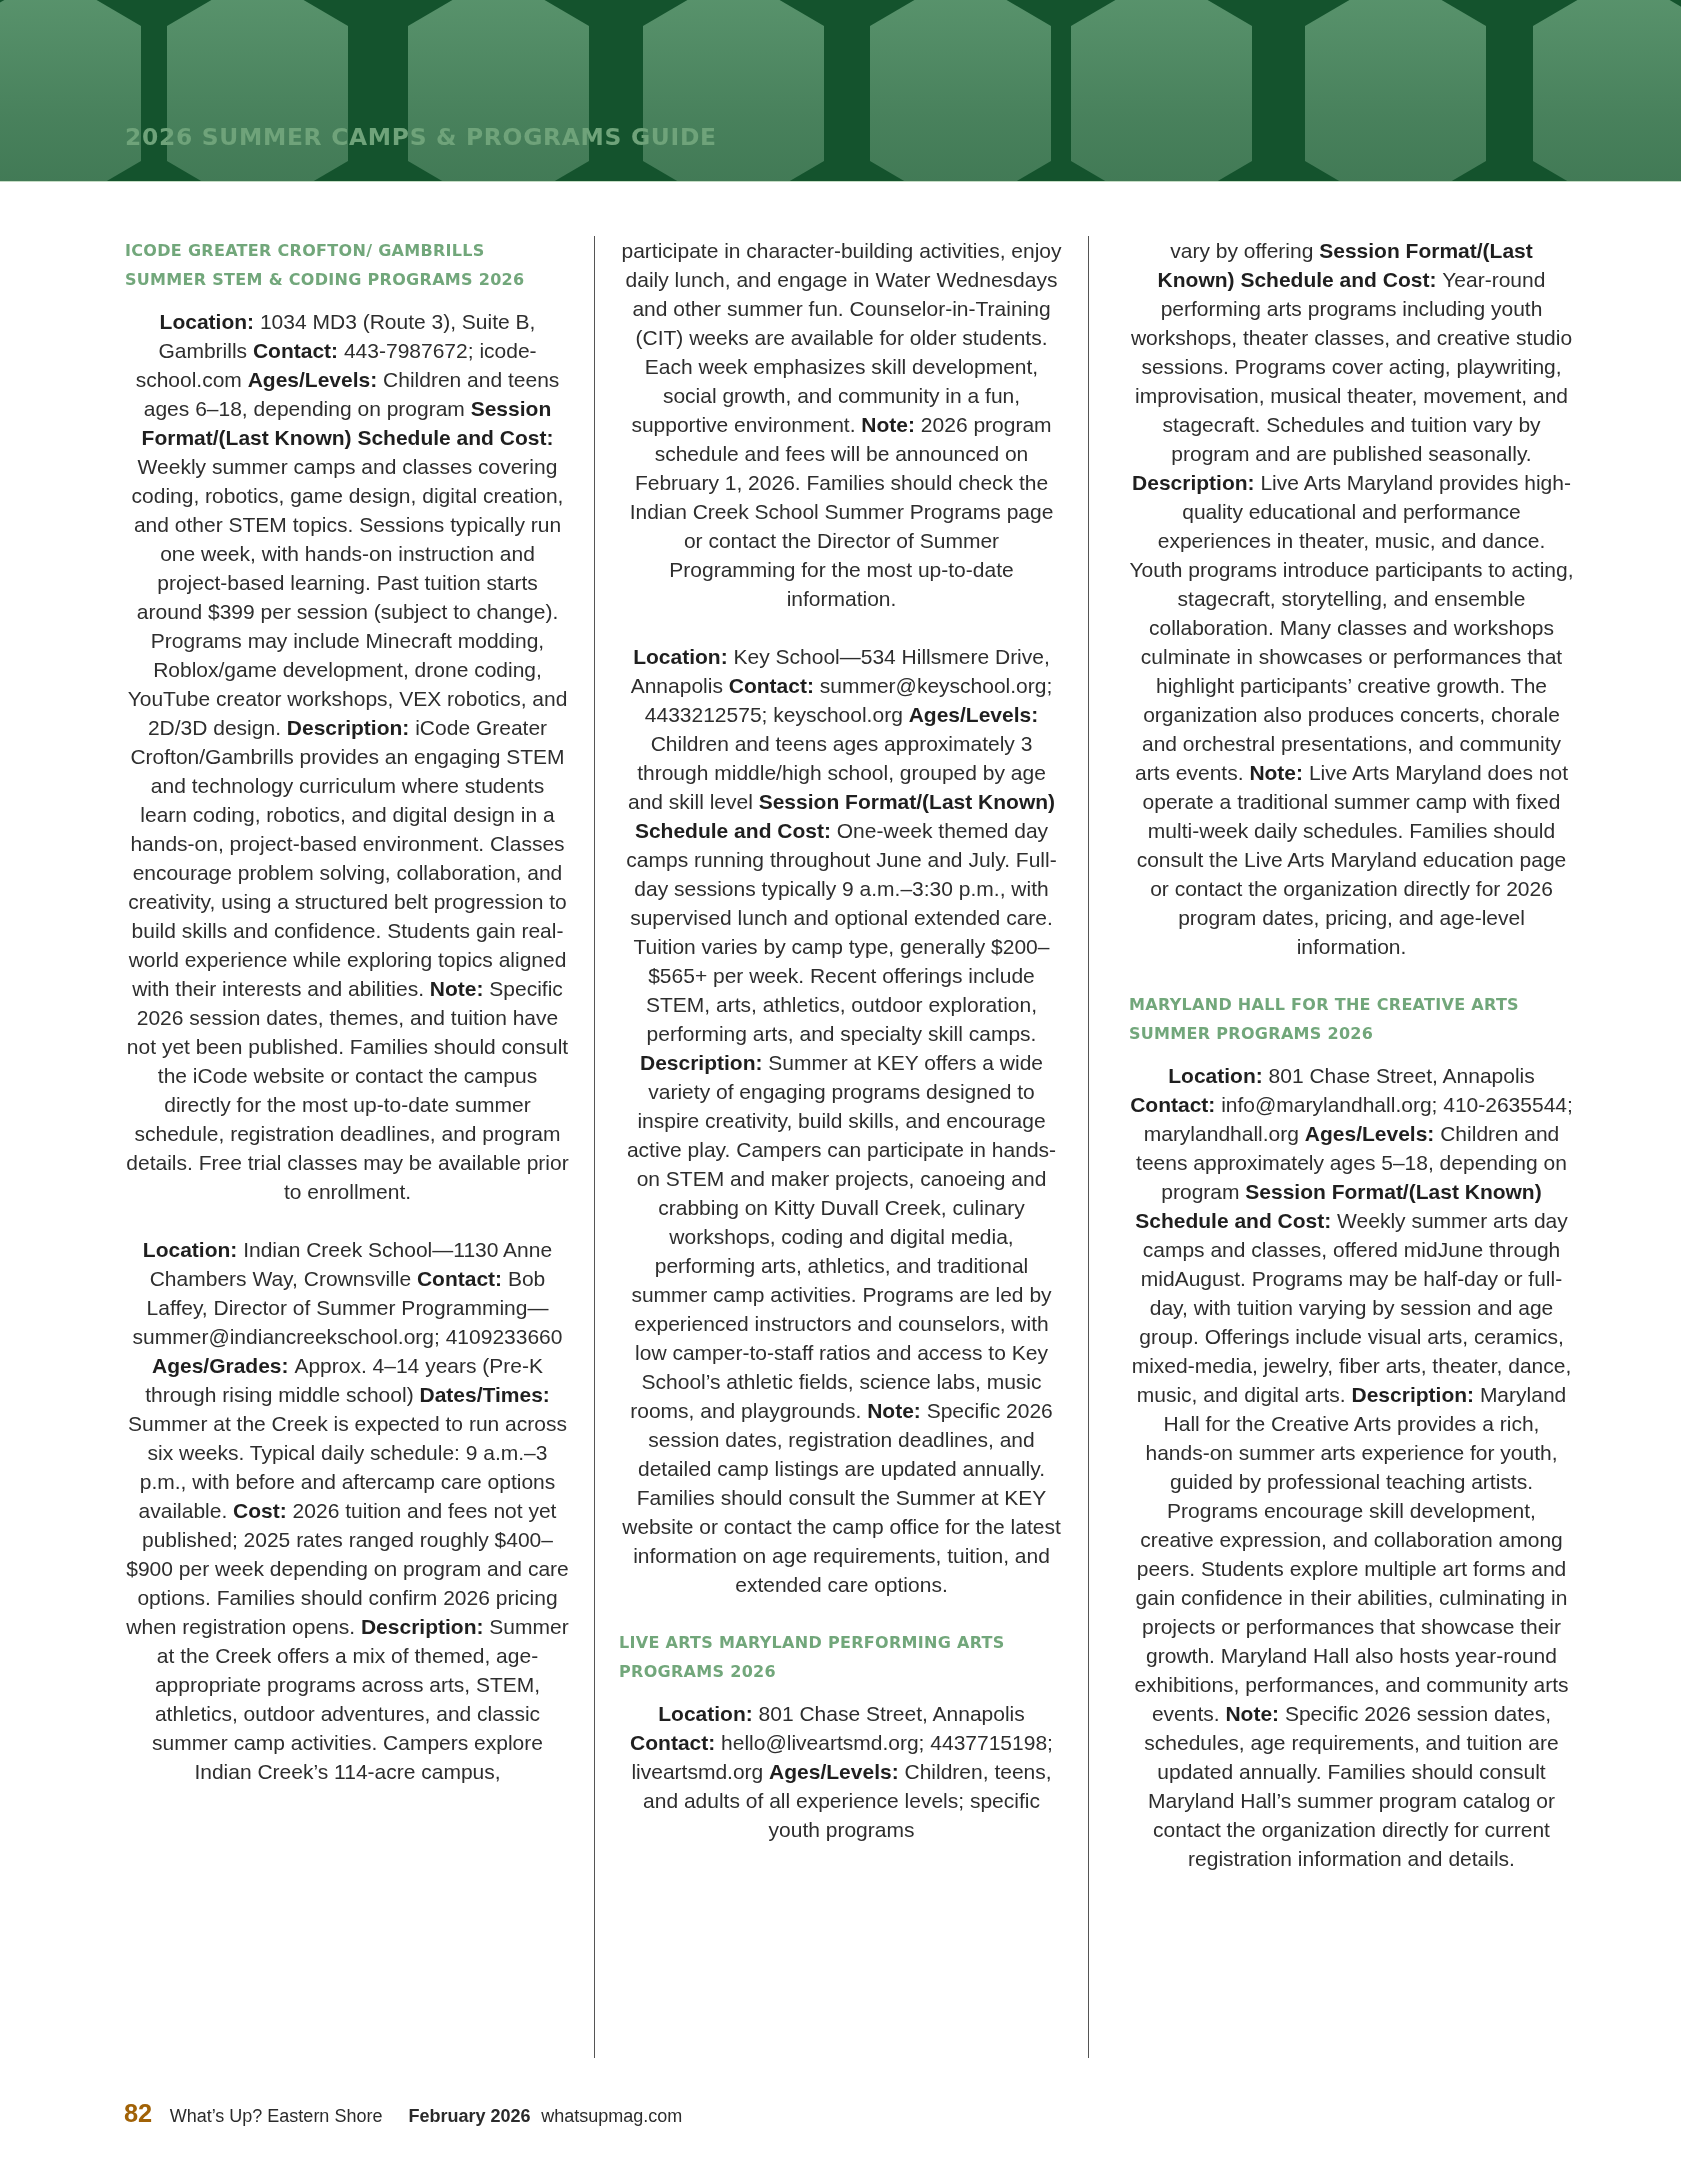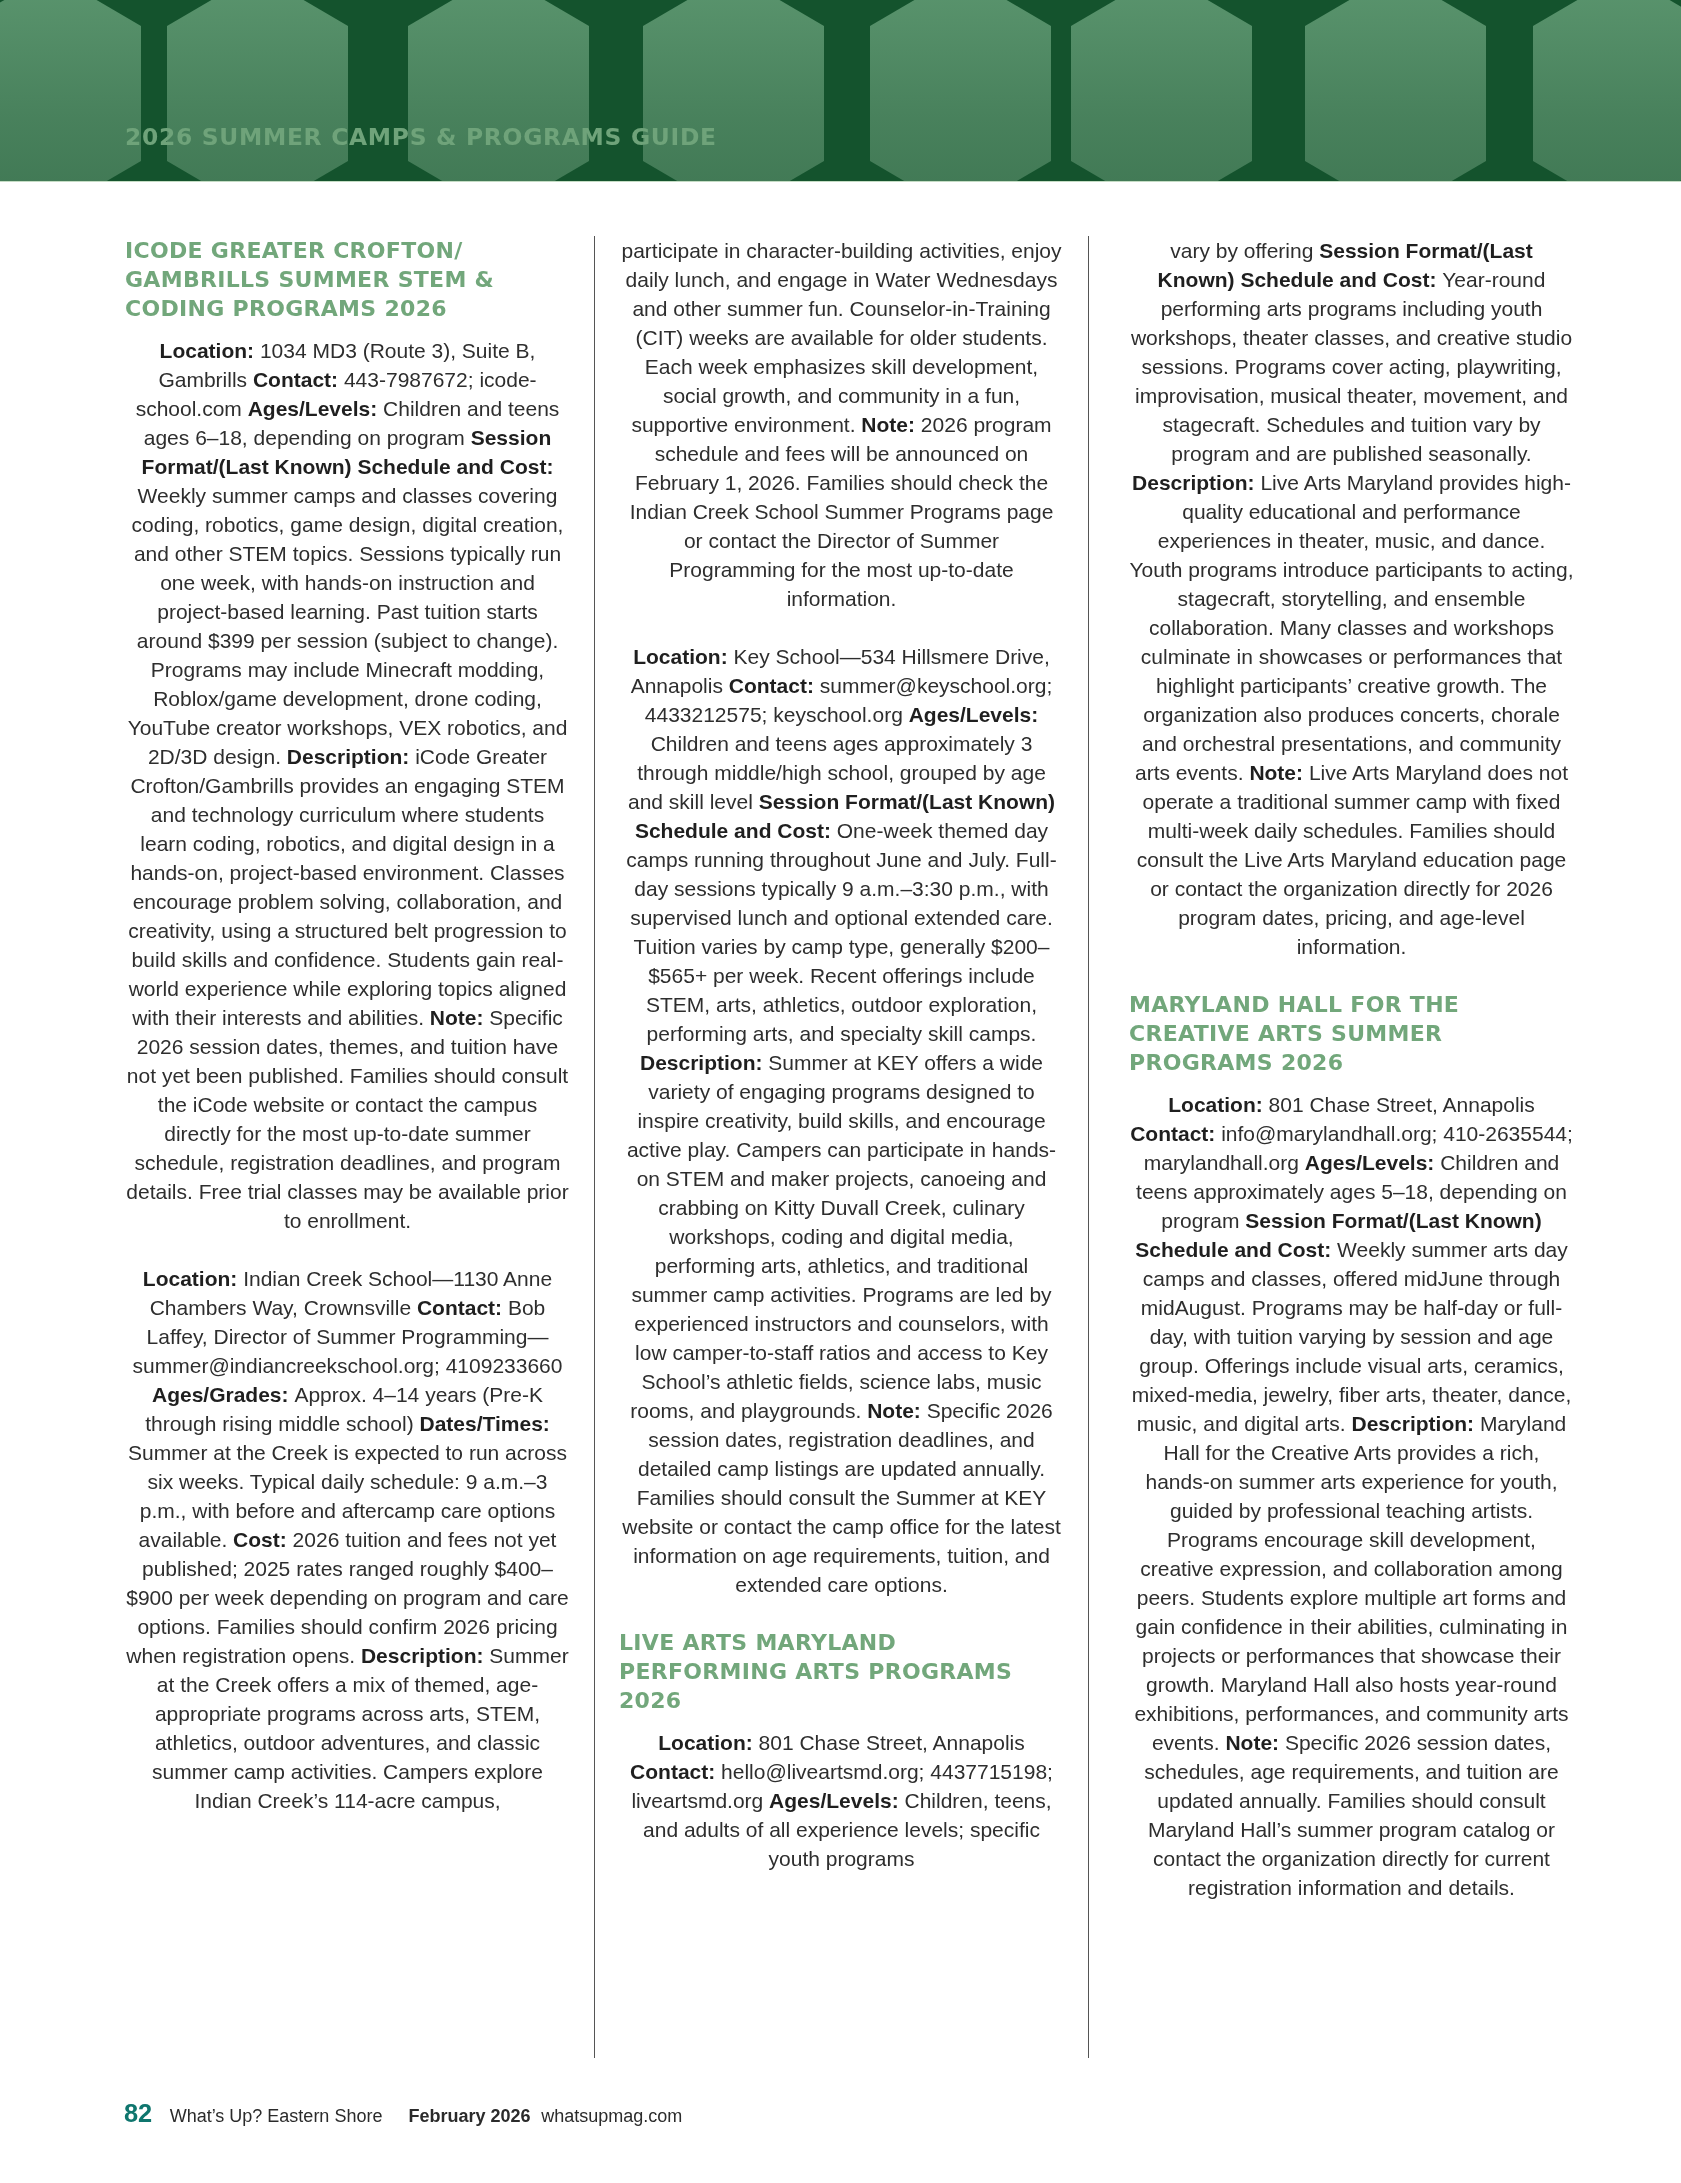--- a/index.html
+++ b/index.html
@@ -20,30 +20,30 @@
   .column { position: absolute; top: 236px; width: 445px; }
   #col-1 { left: 125px; }
   #col-2 { left: 619px; }
   #col-3 { left: 1129px; }
   .divider { position: absolute; top: 236px; width: 1.3px; height: 1822px; background: #555; }
   #divider-1 { left: 594px; }
   #divider-2 { left: 1088px; }
 
   .section { margin: 0 0 29px 0; }
   .section-heading { font-family: "DejaVu Sans", sans-serif; font-weight: bold;
-    color: #72a77b; font-size: 22px; line-height: 29px; text-transform: uppercase;
+    color: #72a77b; font-size: 16px; line-height: 29px; text-transform: uppercase;
     letter-spacing: 0.3px; margin: 0 0 13.4px 0; }
   .para { font-size: 21px; line-height: 29px; margin: 0; color: #2e2e2e;
     text-align: center; hyphens: manual; }
   .para .lbl { font-weight: bold; color: #1f1f1f; }
 
   
   .footer { position: absolute; left: 124px; top: 2099px; white-space: nowrap;
     font-size: 18px; color: #2b2b2b; display: flex; align-items: baseline; }
-  .footer .page-num { font-weight: bold; font-size: 25.4px; margin-right: 17.4px; color: #0f766e; }
+  .footer .page-num { font-weight: bold; font-size: 25.4px; margin-right: 17.4px; color: #a16207; }
   .footer .pub { margin-right: 26px; }
   .footer .issue { font-weight: bold; margin-right: 10.7px; }
 </style>
 </head>
 <body>
 
 <div class="header-band">
   <div class="hex" style="left:-40px"></div>
   <div class="hex" style="left:167px"></div>
   <div class="hex" style="left:408px"></div>

